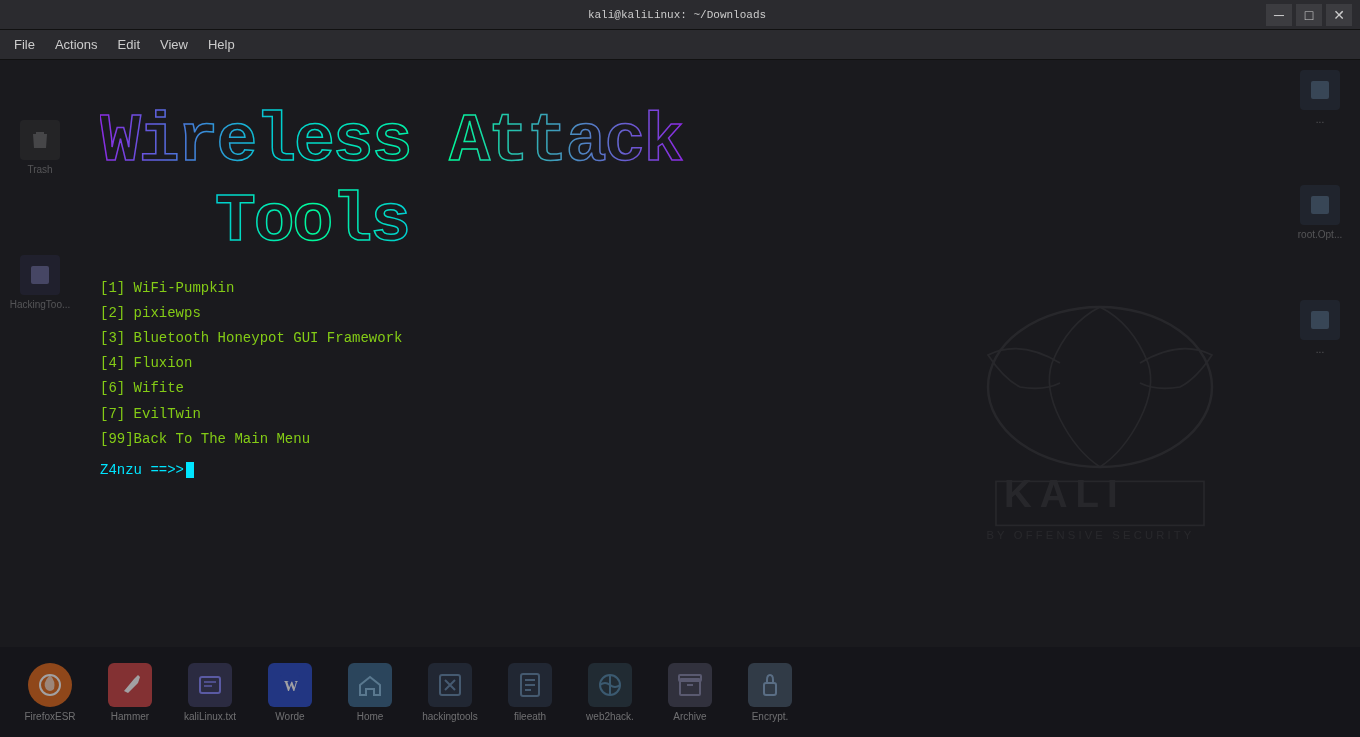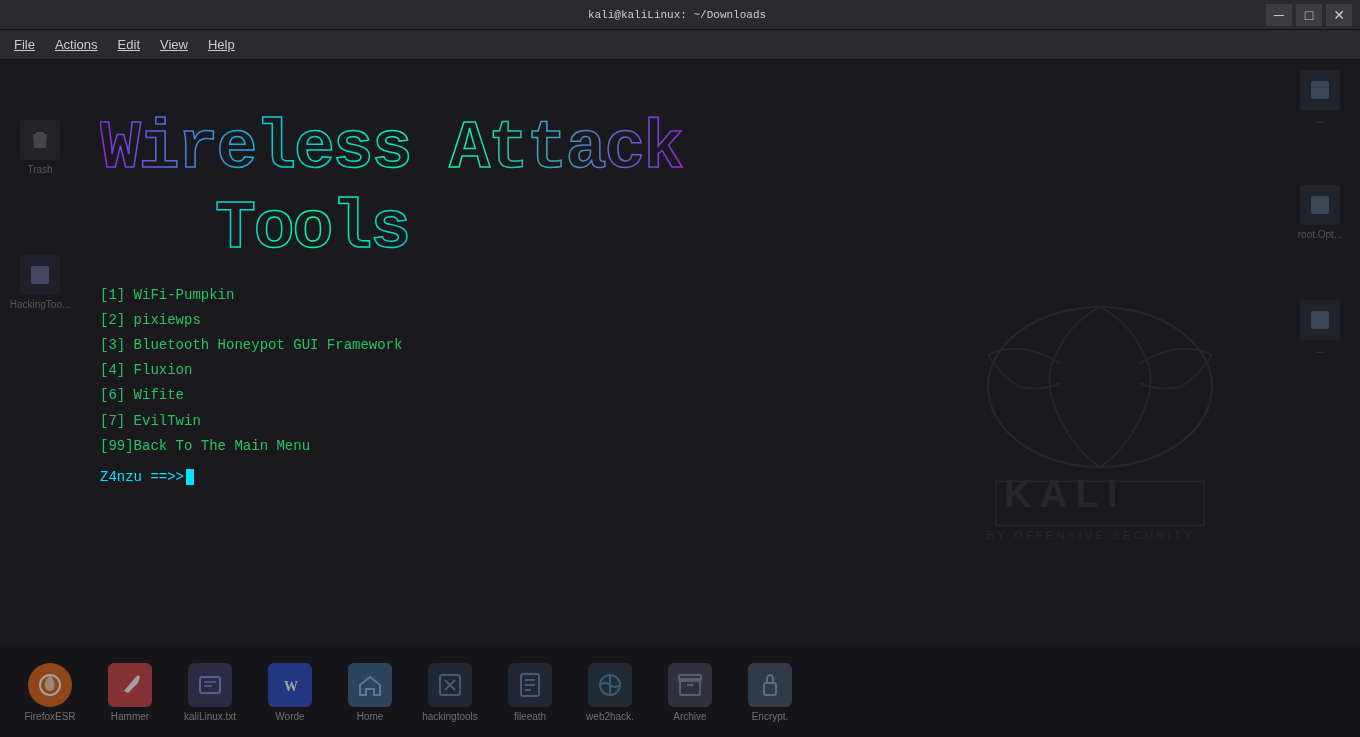--- a/index.html
+++ b/index.html
@@ -58,21 +58,20 @@
       padding: 0 4px;
       border-bottom: 1px solid #111;
     }
 
     .menu-item {
       color: #ccc;
       font-size: 13px;
       padding: 4px 10px;
       cursor: pointer;
       font-family: sans-serif;
-      text-decoration: underline;
     }
 
     
     .terminal-area {
       width: 100%;
       height: calc(737px - 60px);
       background: #1a1a1e;
       position: relative;
       overflow: hidden;
     }
@@ -139,36 +138,36 @@
       top: 50%;
       transform: translateY(-50%);
       width: 320px;
       height: 280px;
       opacity: 0.12;
     }
 
     
     .terminal-content {
       position: absolute;
-      top: 7px;
+      top: 0;
       left: 80px;
       right: 80px;
       padding: 20px 20px;
     }
 
     
     .ascii-title {
       margin-bottom: 20px;
       line-height: 1.1;
     }
 
     
     .menu-list {
       margin-top: 10px;
-      color: #22c55e;
+      color: #84cc16;
       font-size: 14px;
       font-family: 'Courier New', monospace;
       line-height: 1.8;
     }
 
     .menu-list div {
       white-space: pre;
     }
 
     

